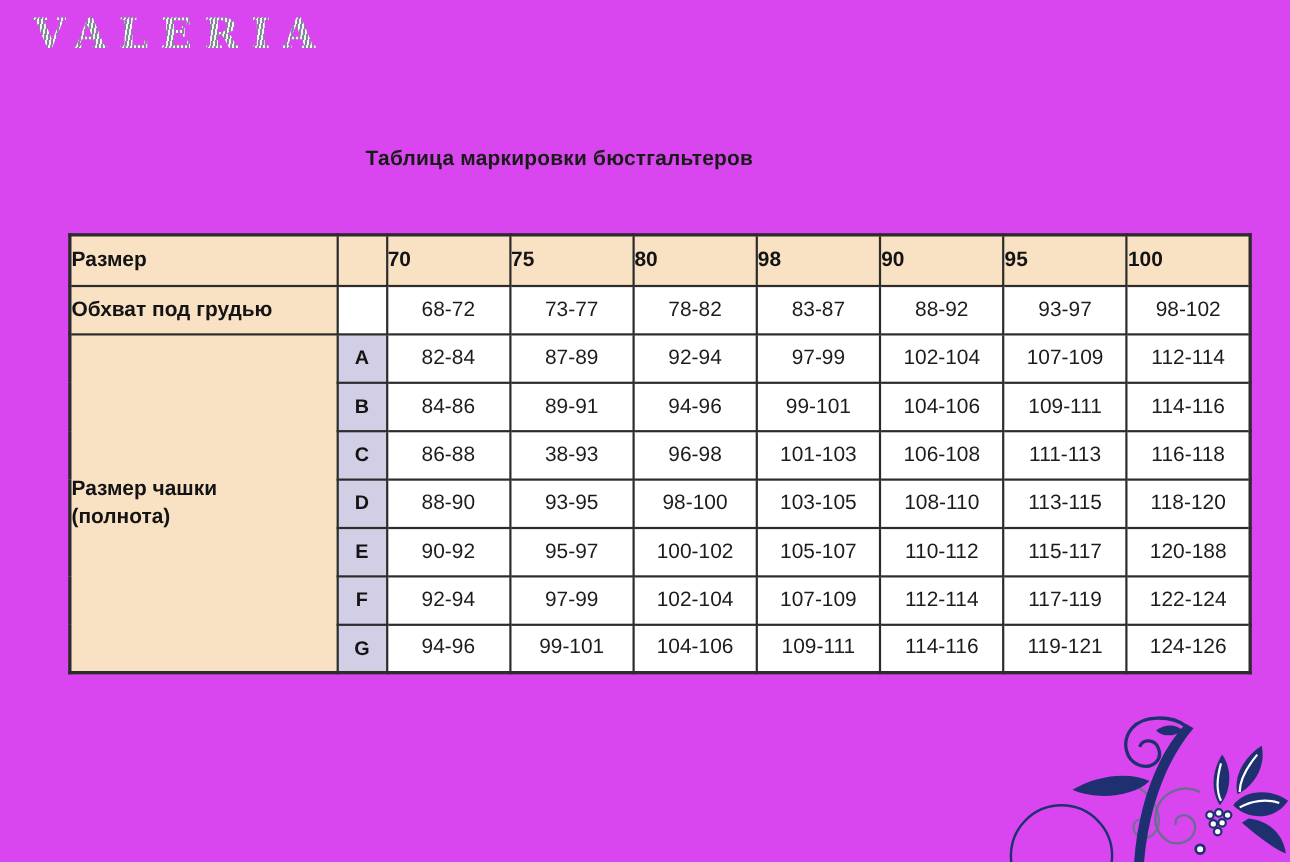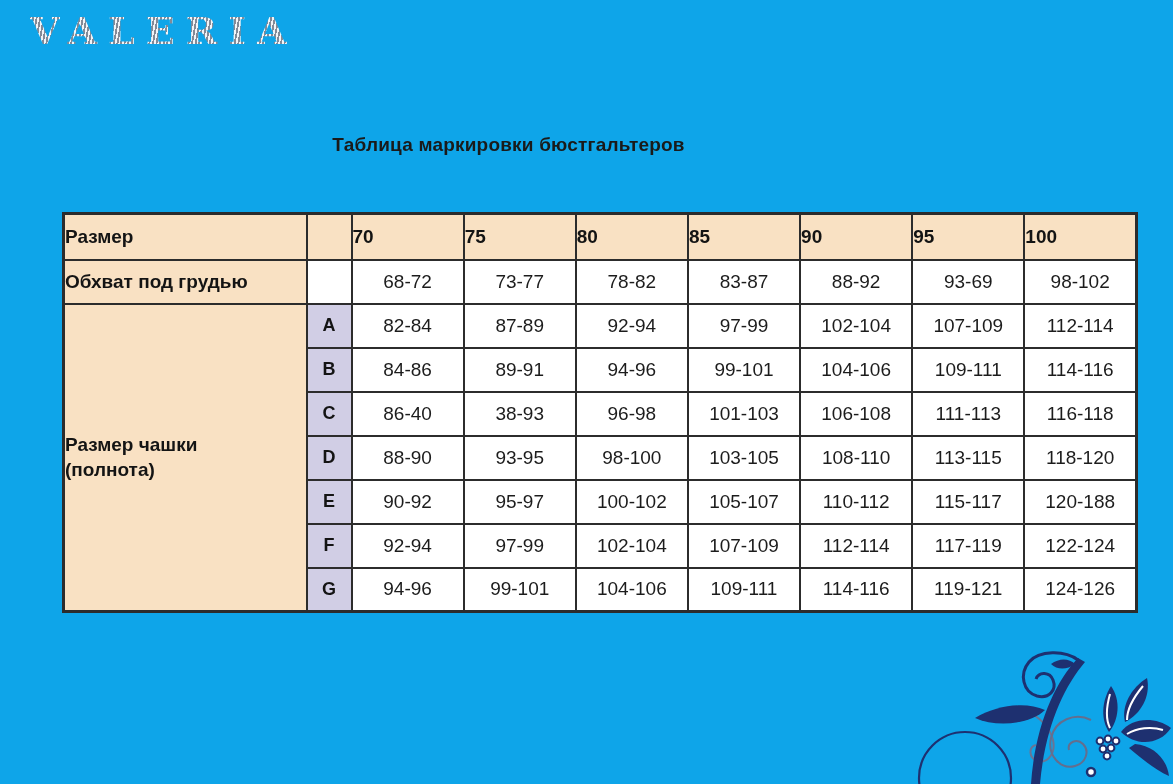--- a/index.html
+++ b/index.html
@@ -1,21 +1,21 @@
 <!DOCTYPE html>
 <html><head>
 <meta charset="utf-8">
 <style>
   html,body{margin:0;padding:0;}
   body{
     width:1173px;height:784px;background:#ffffff;
     font-family:"Liberation Sans","DejaVu Sans",sans-serif;
     color:#151515;position:relative;overflow:hidden;
   }
-  .page{position:relative;width:1173px;height:784px;overflow:hidden;background:#0ea5e9;}
+  .page{position:relative;width:1173px;height:784px;overflow:hidden;background:#d946ef;}
 
   
   .logo{
     position:absolute;left:30px;top:10px;
     font-family:"DejaVu Serif","Liberation Serif",serif;
     font-size:38px;font-weight:700;letter-spacing:11px;line-height:1.1;
     color:transparent;
     background:repeating-linear-gradient(100deg,#838a97 0 1.8px,#f2f3f6 1.8px 3.5px);
     -webkit-background-clip:text;background-clip:text;
   }
@@ -81,34 +81,34 @@
         <col>
         <col>
     </colgroup>
     <tbody id="size-table-body">
         <tr class="hdr">
           <th class="c-label peach">Размер</th>
           <td class="peach"></td>
           <th class="c-size peach">70</th>
           <th class="c-size peach">75</th>
           <th class="c-size peach">80</th>
-          <th class="c-size peach">85</th>
+          <th class="c-size peach">98</th>
           <th class="c-size peach">90</th>
           <th class="c-size peach">95</th>
           <th class="c-size peach">100</th>
         </tr>
         <tr>
           <th class="c-label peach">Обхват под грудью</th>
           <td class="c-val"></td>
           <td class="c-val">68-72</td>
           <td class="c-val">73-77</td>
           <td class="c-val">78-82</td>
           <td class="c-val">83-87</td>
           <td class="c-val">88-92</td>
-          <td class="c-val">93-69</td>
+          <td class="c-val">93-97</td>
           <td class="c-val">98-102</td>
         </tr>
         <tr>
           <th class="c-label peach cup-label-cell" rowspan="7">
             <span>Размер чашки</span>
             <span>(полнота)</span>
           </th>
           <th class="c-letter lav">A</th>
           <td class="c-val">82-84</td>
           <td class="c-val">87-89</td>
@@ -123,21 +123,21 @@
           <td class="c-val">84-86</td>
           <td class="c-val">89-91</td>
           <td class="c-val">94-96</td>
           <td class="c-val">99-101</td>
           <td class="c-val">104-106</td>
           <td class="c-val">109-111</td>
           <td class="c-val">114-116</td>
         </tr>
         <tr>
           <th class="c-letter lav">C</th>
-          <td class="c-val">86-40</td>
+          <td class="c-val">86-88</td>
           <td class="c-val">38-93</td>
           <td class="c-val">96-98</td>
           <td class="c-val">101-103</td>
           <td class="c-val">106-108</td>
           <td class="c-val">111-113</td>
           <td class="c-val">116-118</td>
         </tr>
         <tr>
           <th class="c-letter lav">D</th>
           <td class="c-val">88-90</td>

